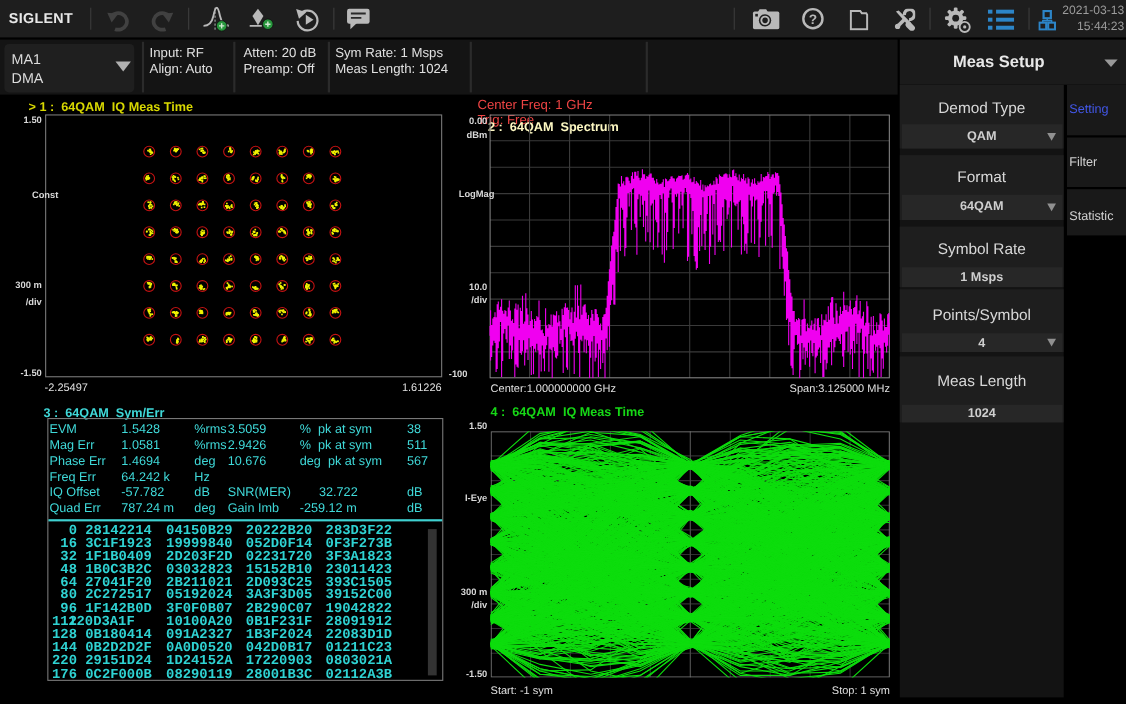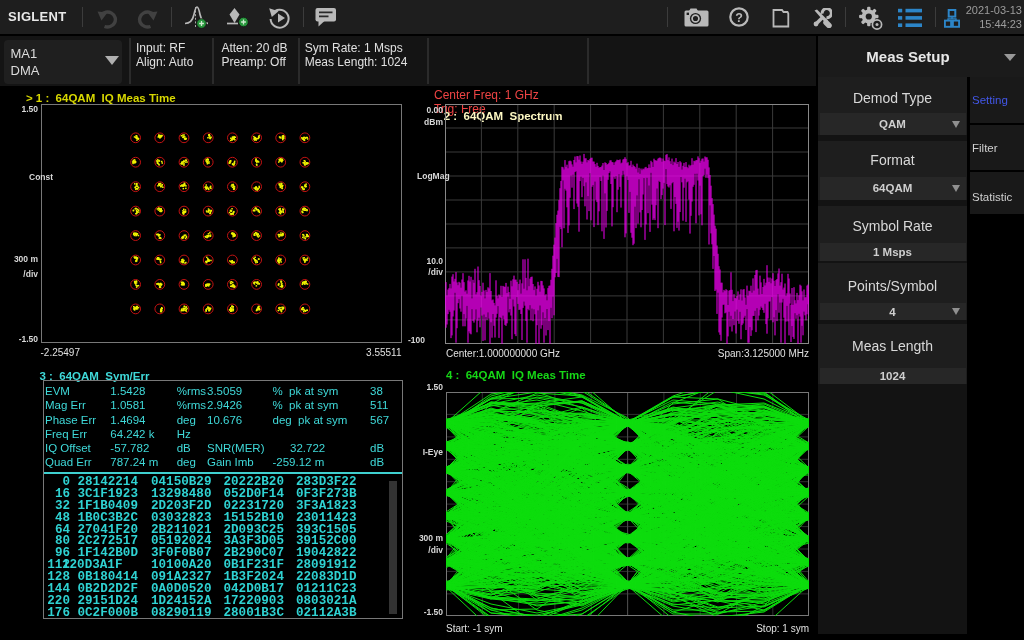--- a/index.html
+++ b/index.html
@@ -157,21 +157,21 @@
 <div style="position:absolute;left:0;top:269px;width:38px;">
     <div class="axl r">/div</div>
   </div>
 <div style="position:absolute;left:0;top:333.5px;width:38px;">
     <div class="axl r">-1.50</div>
   </div>
 <div style="position:absolute;left:40.5px;top:347px;">
     <div class="axb">-2.25497</div>
   </div>
 <div style="position:absolute;left:300px;top:347px;width:101.5px;">
-    <div class="axb r">3.55511</div>
+    <div class="axb r">1.61226</div>
   </div>
 <div style="position:absolute;left:41px;top:103.7px;"><svg width="360" height="240" viewBox="0 0 360 240">
       <g fill="none" stroke="#c31212" stroke-width="1">
         <circle cx="94.6" cy="33.8" r="4.9"></circle>
         <circle cx="118.8" cy="33.8" r="4.9"></circle>
         <circle cx="143.0" cy="33.8" r="4.9"></circle>
         <circle cx="167.2" cy="33.8" r="4.9"></circle>
         <circle cx="191.4" cy="33.8" r="4.9"></circle>
         <circle cx="215.6" cy="33.8" r="4.9"></circle>
         <circle cx="239.7" cy="33.8" r="4.9"></circle>
@@ -1354,21 +1354,21 @@
 <div style="position:absolute;left:296px;top:475.8px;">
     <div class="hx">283D3F22</div>
   </div>
 <div style="position:absolute;left:30px;top:487.7px;width:40px;">
     <div class="hx r">16</div>
   </div>
 <div style="position:absolute;left:77.5px;top:487.7px;">
     <div class="hx">3C1F1923</div>
   </div>
 <div style="position:absolute;left:151px;top:487.7px;">
-    <div class="hx">13298480</div>
+    <div class="hx">19999840</div>
   </div>
 <div style="position:absolute;left:223.5px;top:487.7px;">
     <div class="hx">052D0F14</div>
   </div>
 <div style="position:absolute;left:296px;top:487.7px;">
     <div class="hx">0F3F273B</div>
   </div>
 <div style="position:absolute;left:30px;top:499.7px;width:40px;">
     <div class="hx r">32</div>
   </div>

